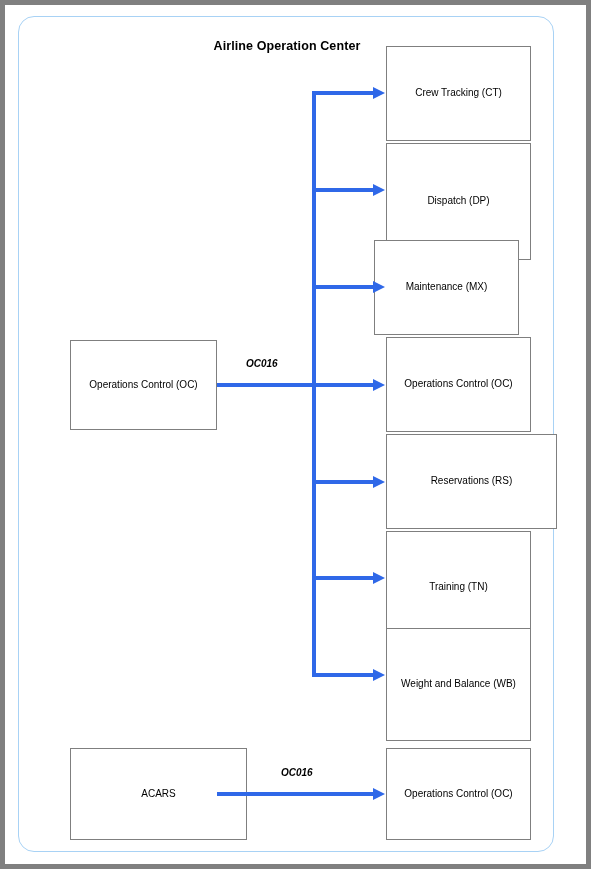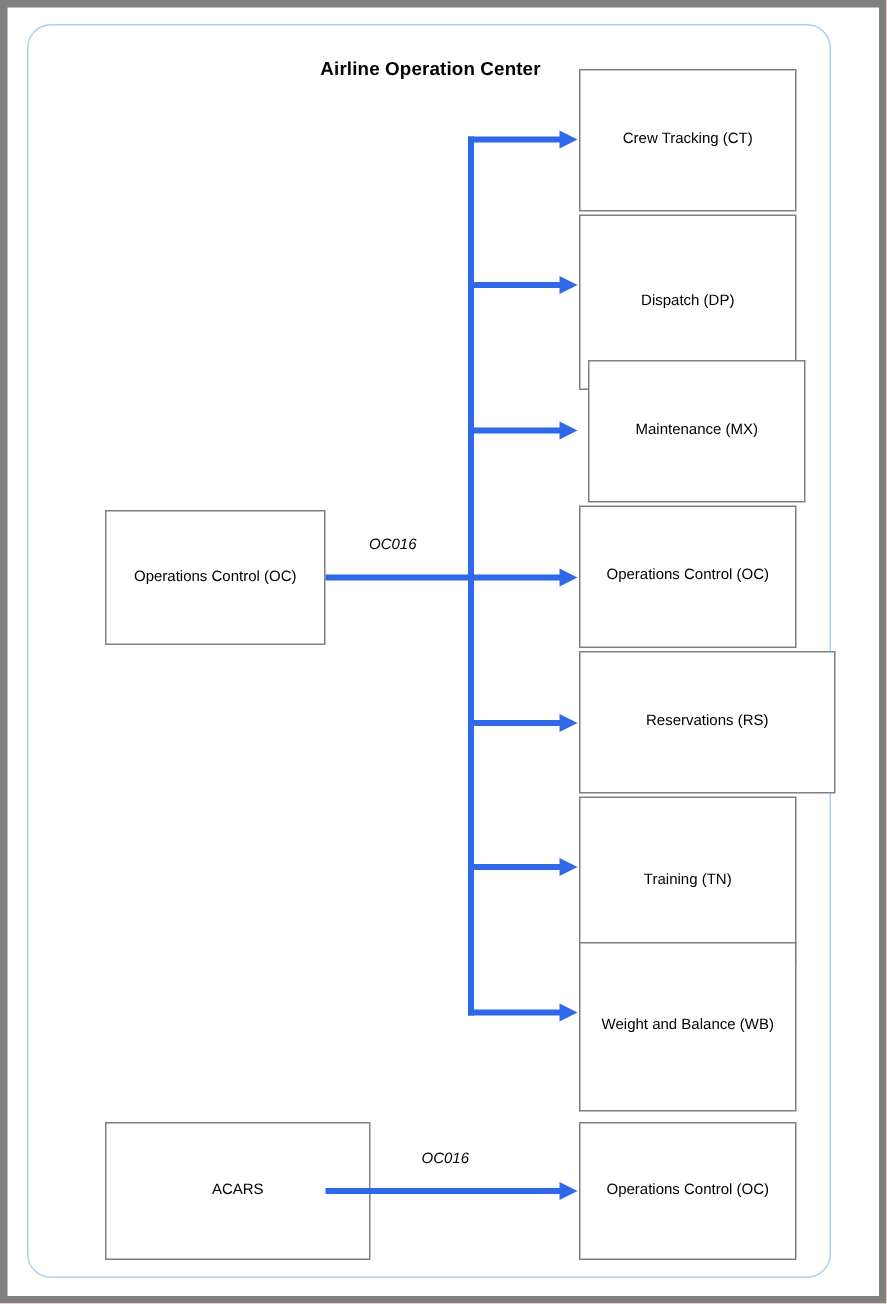--- a/index.html
+++ b/index.html
@@ -87,21 +87,21 @@
     width: 0;
     height: 0;
     border-top: 6.5px solid transparent;
     border-bottom: 6.5px solid transparent;
     border-left: 12px solid #2f68e8;
   }
   .edge-label {
     position: absolute;
     font-size: 10px;
     font-style: italic;
-    font-weight: normal;
+    font-weight: bold;
     color: #000000;
     white-space: nowrap;
   }
 </style>
 </head>
 <body>
 
 <div id="canvas">
 
   <div id="outer-frame"></div>
@@ -111,21 +111,21 @@
   </div>
 
   <div class="node" style="left:386px; top:46px; width:145px; height:95px;">
     <span class="node-label">Crew Tracking (CT)</span>
   </div>
 
   <div class="node" style="left:386px; top:143px; width:145px; height:117px;">
     <span class="node-label">Dispatch (DP)</span>
   </div>
 
-  <div class="node" style="left:392px; top:240px; width:145px; height:95px;">
+  <div class="node" style="left:374px; top:240px; width:145px; height:95px;">
     <span class="node-label">Maintenance (MX)</span>
   </div>
 
   <div class="node" style="left:386px; top:337px; width:145px; height:95px;">
     <span class="node-label">Operations Control (OC)</span>
   </div>
 
   <div class="node" style="left:386px; top:434px; width:171px; height:95px;">
     <span class="node-label">Reservations (RS)</span>
   </div>

